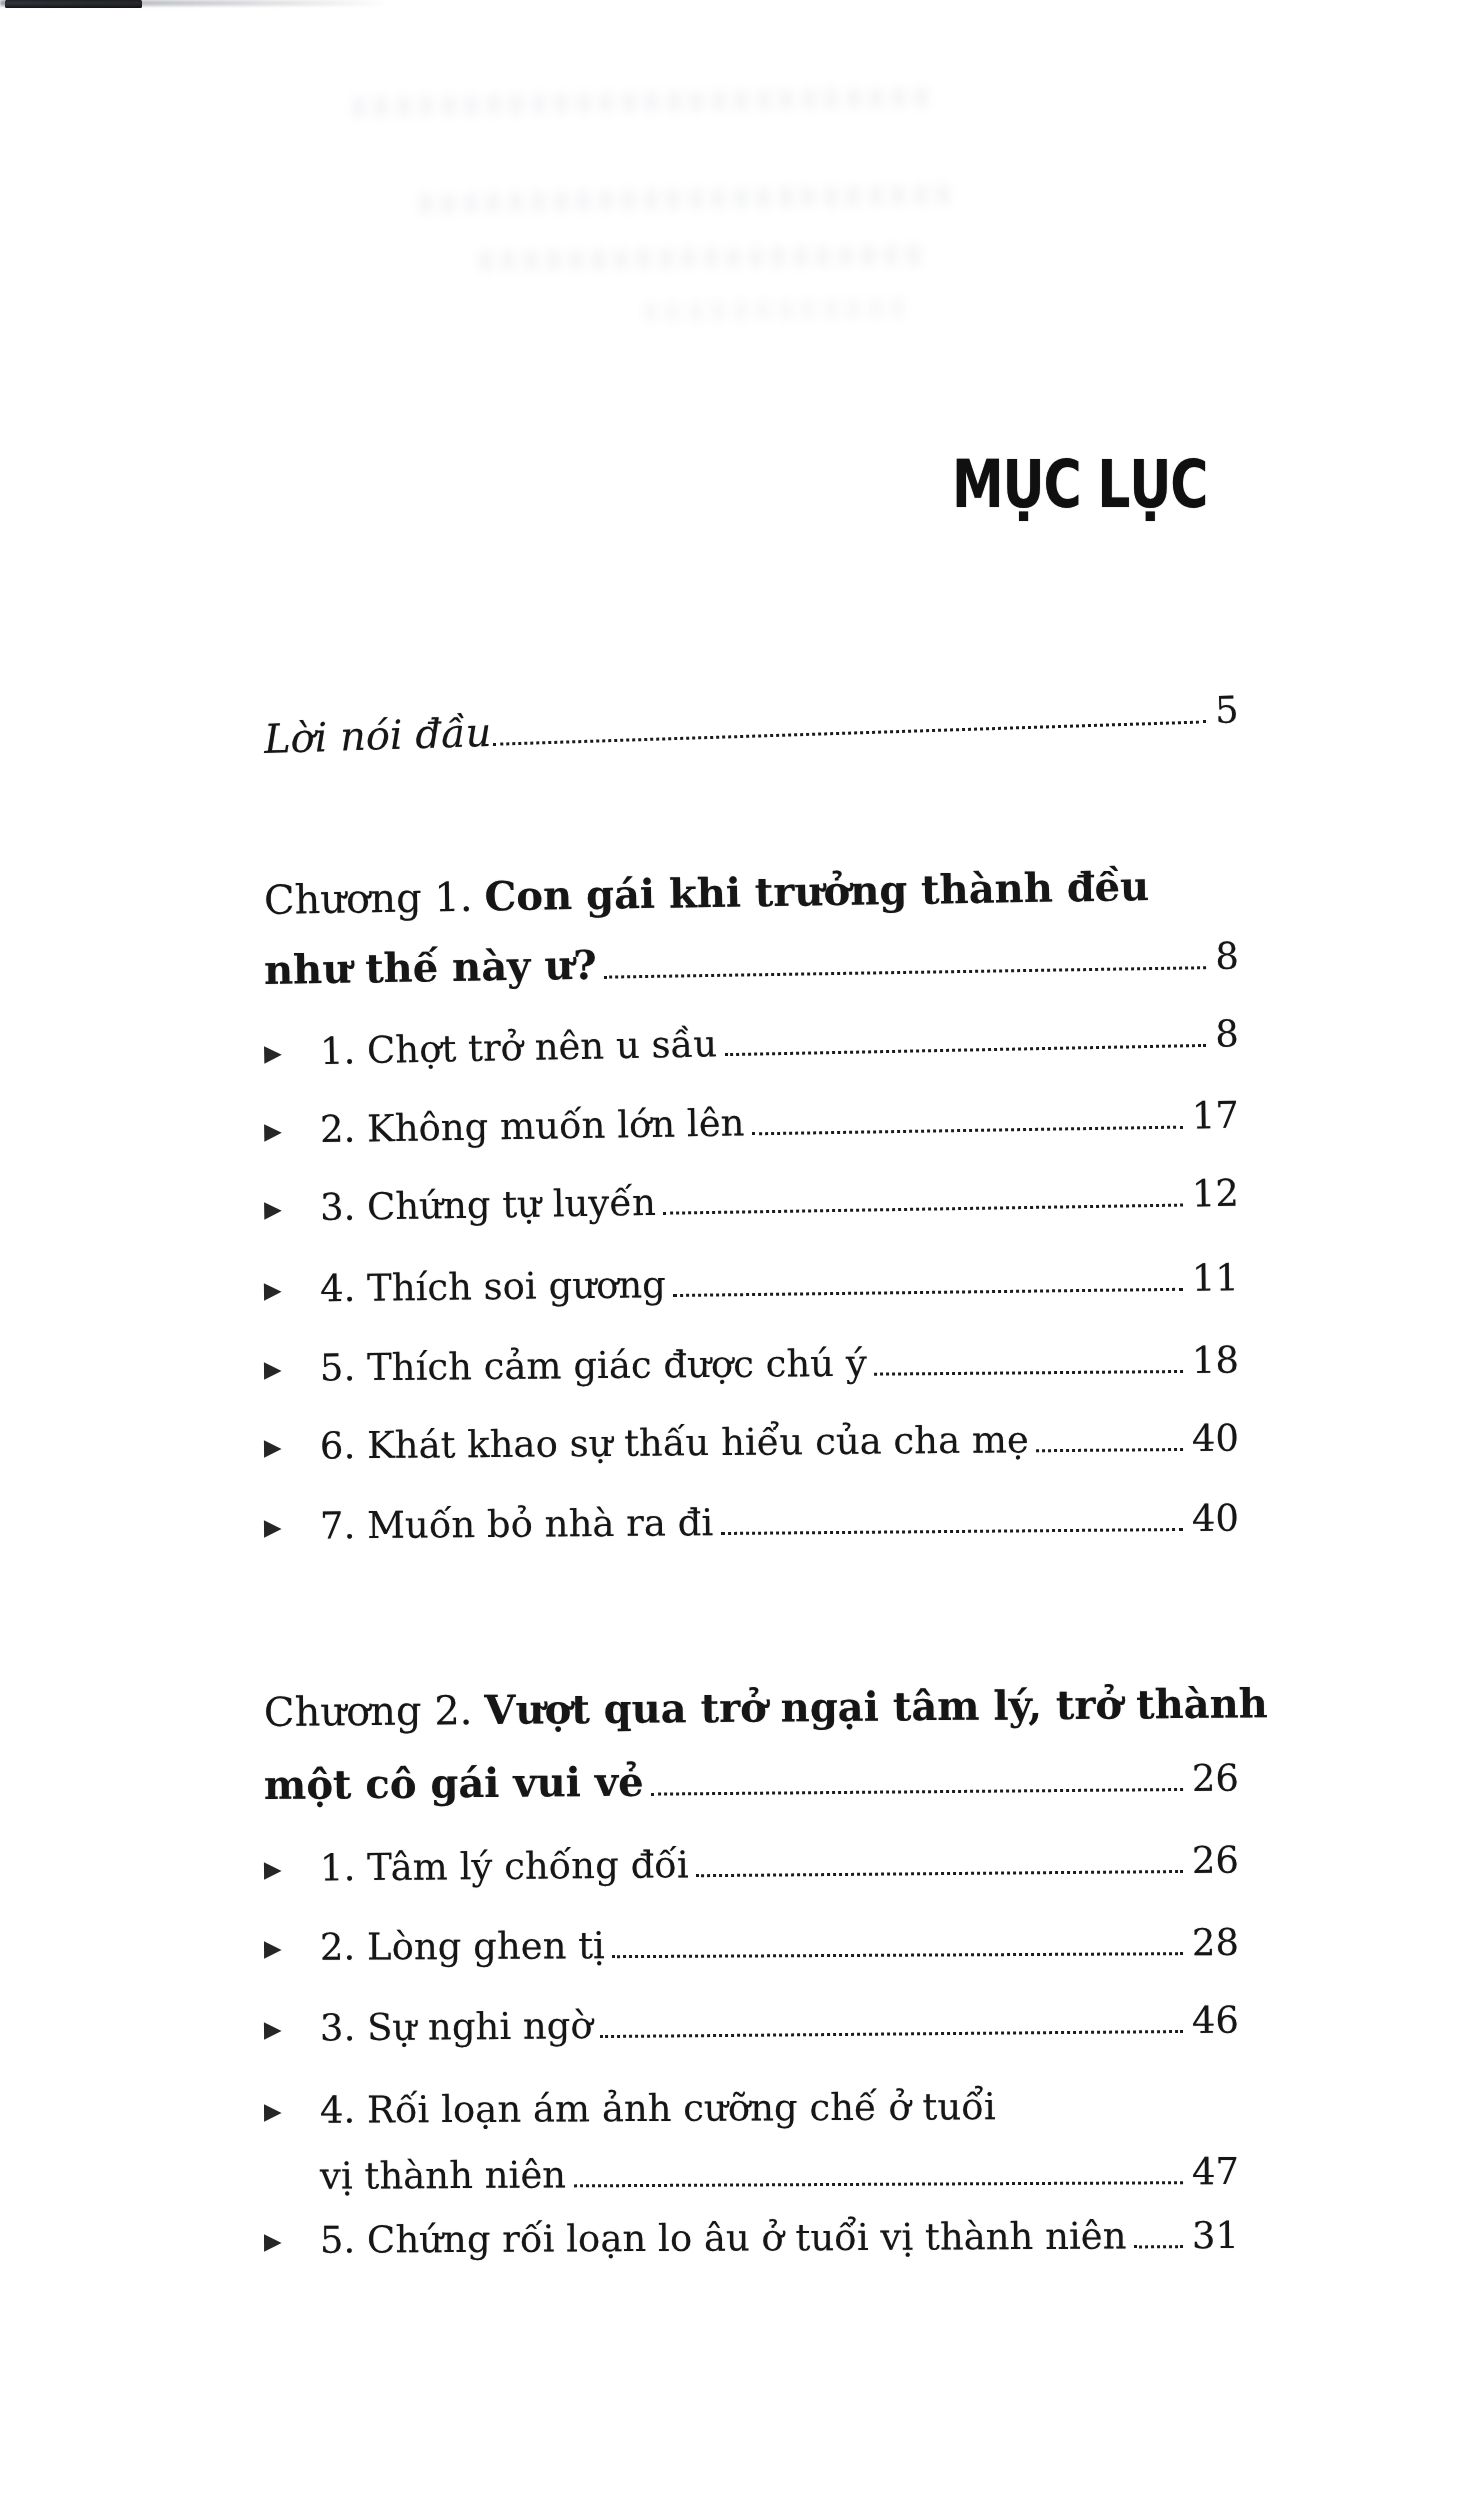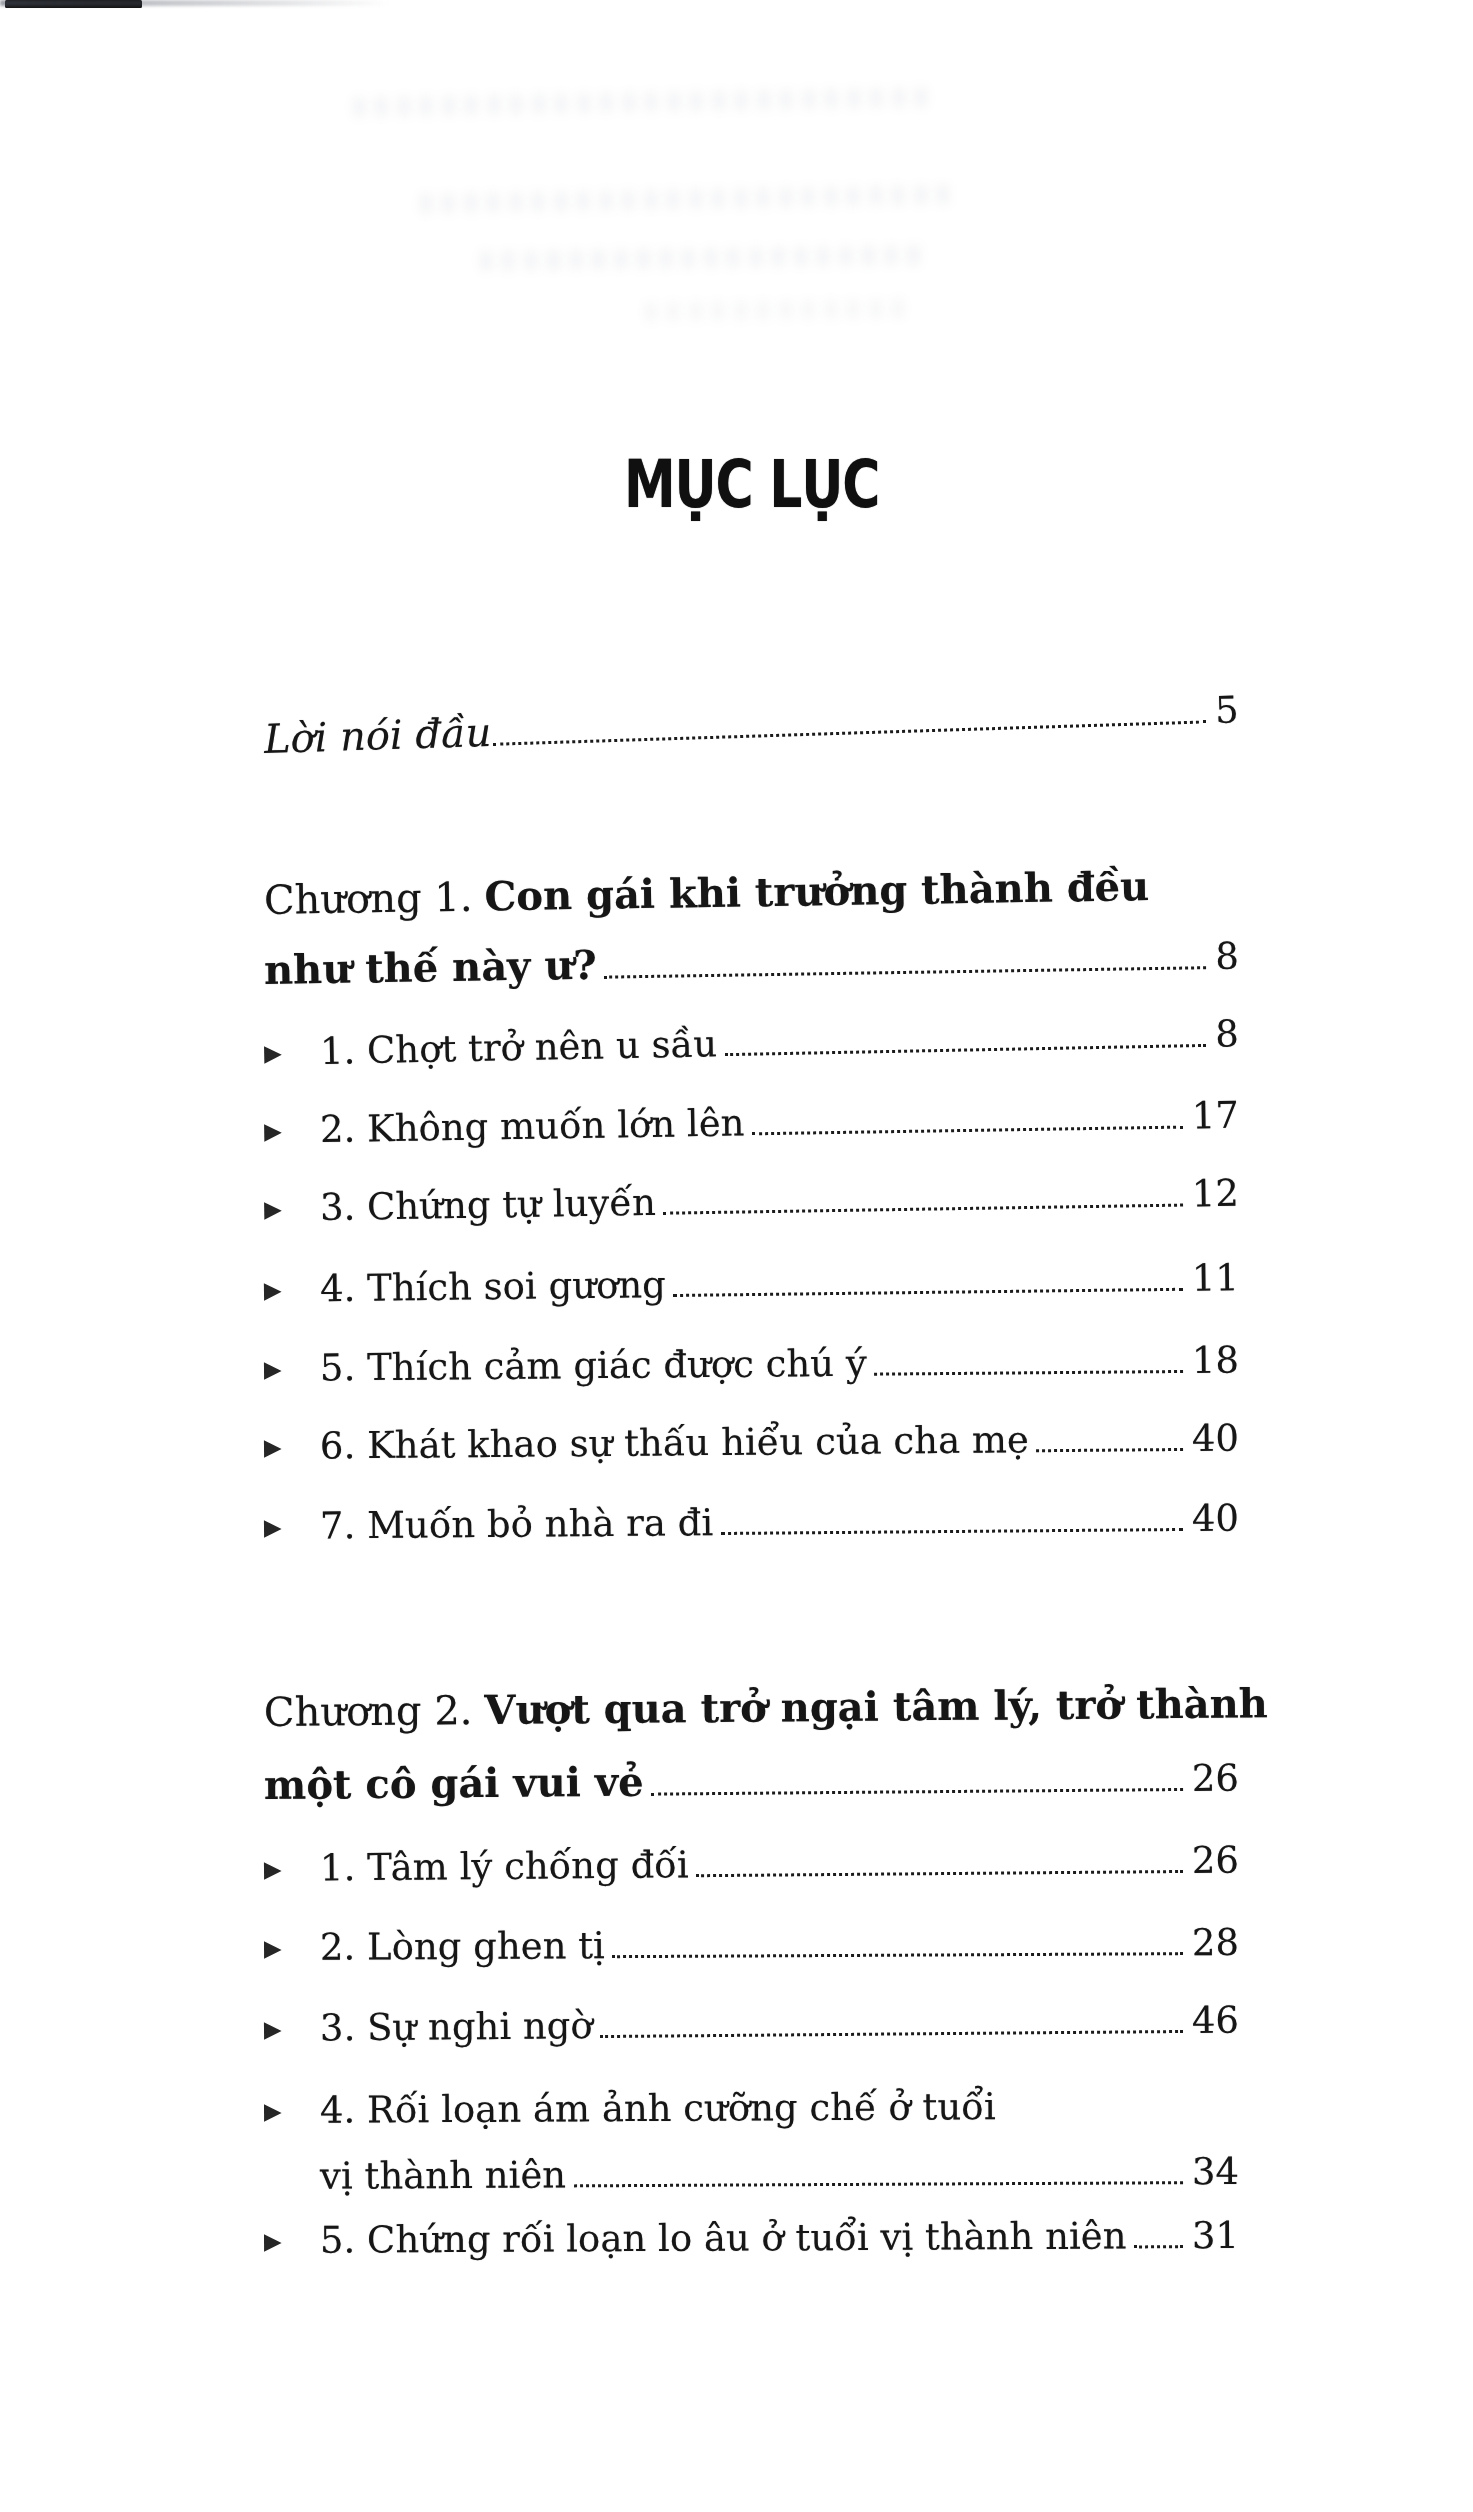--- a/index.html
+++ b/index.html
@@ -20,21 +20,21 @@
     filter:blur(1.5px);}
   .ghost{position:absolute;height:19.5px;opacity:.14;filter:blur(5.3px);
     background:repeating-linear-gradient(90deg,rgba(110,120,145,.55) 0 12px,rgba(110,120,145,0) 12px 22.5px);}
   .g1{left:353px;top:92px;width:585px;transform:rotate(-1deg);}
   .g2{left:420px;top:189px;width:540px;transform:rotate(-1deg);}
   .g3{left:480px;top:248px;width:450px;transform:rotate(-0.8deg);}
   .g4{left:645px;top:300px;width:270px;transform:rotate(-0.8deg);opacity:.10;}
 
   .title{
     position:absolute;left:264px;top:447px;width:975px;margin:0;
-    text-align:center;
+    text-align:right;
   }
   .title .title-inner{
     display:inline-block;
     font-family:"DejaVu Sans", sans-serif;
     font-weight:bold;
     font-size:65px;
     letter-spacing:-1.5px;
     transform:scaleX(0.80);
     transform-origin:center;
     color:#101010;
@@ -170,21 +170,21 @@
     <span class="dots"></span>
     <span class="pagenum">46</span>
   </div>
   <div class="row t03" style="top:2085px">
     <span class="marker">▶</span>
     <span class="label">4. Rối loạn ám ảnh cưỡng chế ở tuổi</span>
   </div>
   <div class="row t03" style="top:2151px">
     <span class="label indent">vị thành niên</span>
     <span class="dots"></span>
-    <span class="pagenum">34</span>
+    <span class="pagenum">47</span>
   </div>
   <div class="row t03" style="top:2215px">
     <span class="marker">▶</span>
     <span class="label">5. Chứng rối loạn lo âu ở tuổi vị thành niên</span>
     <span class="dots"></span>
     <span class="pagenum">31</span>
   </div>
 
 </div>
 

